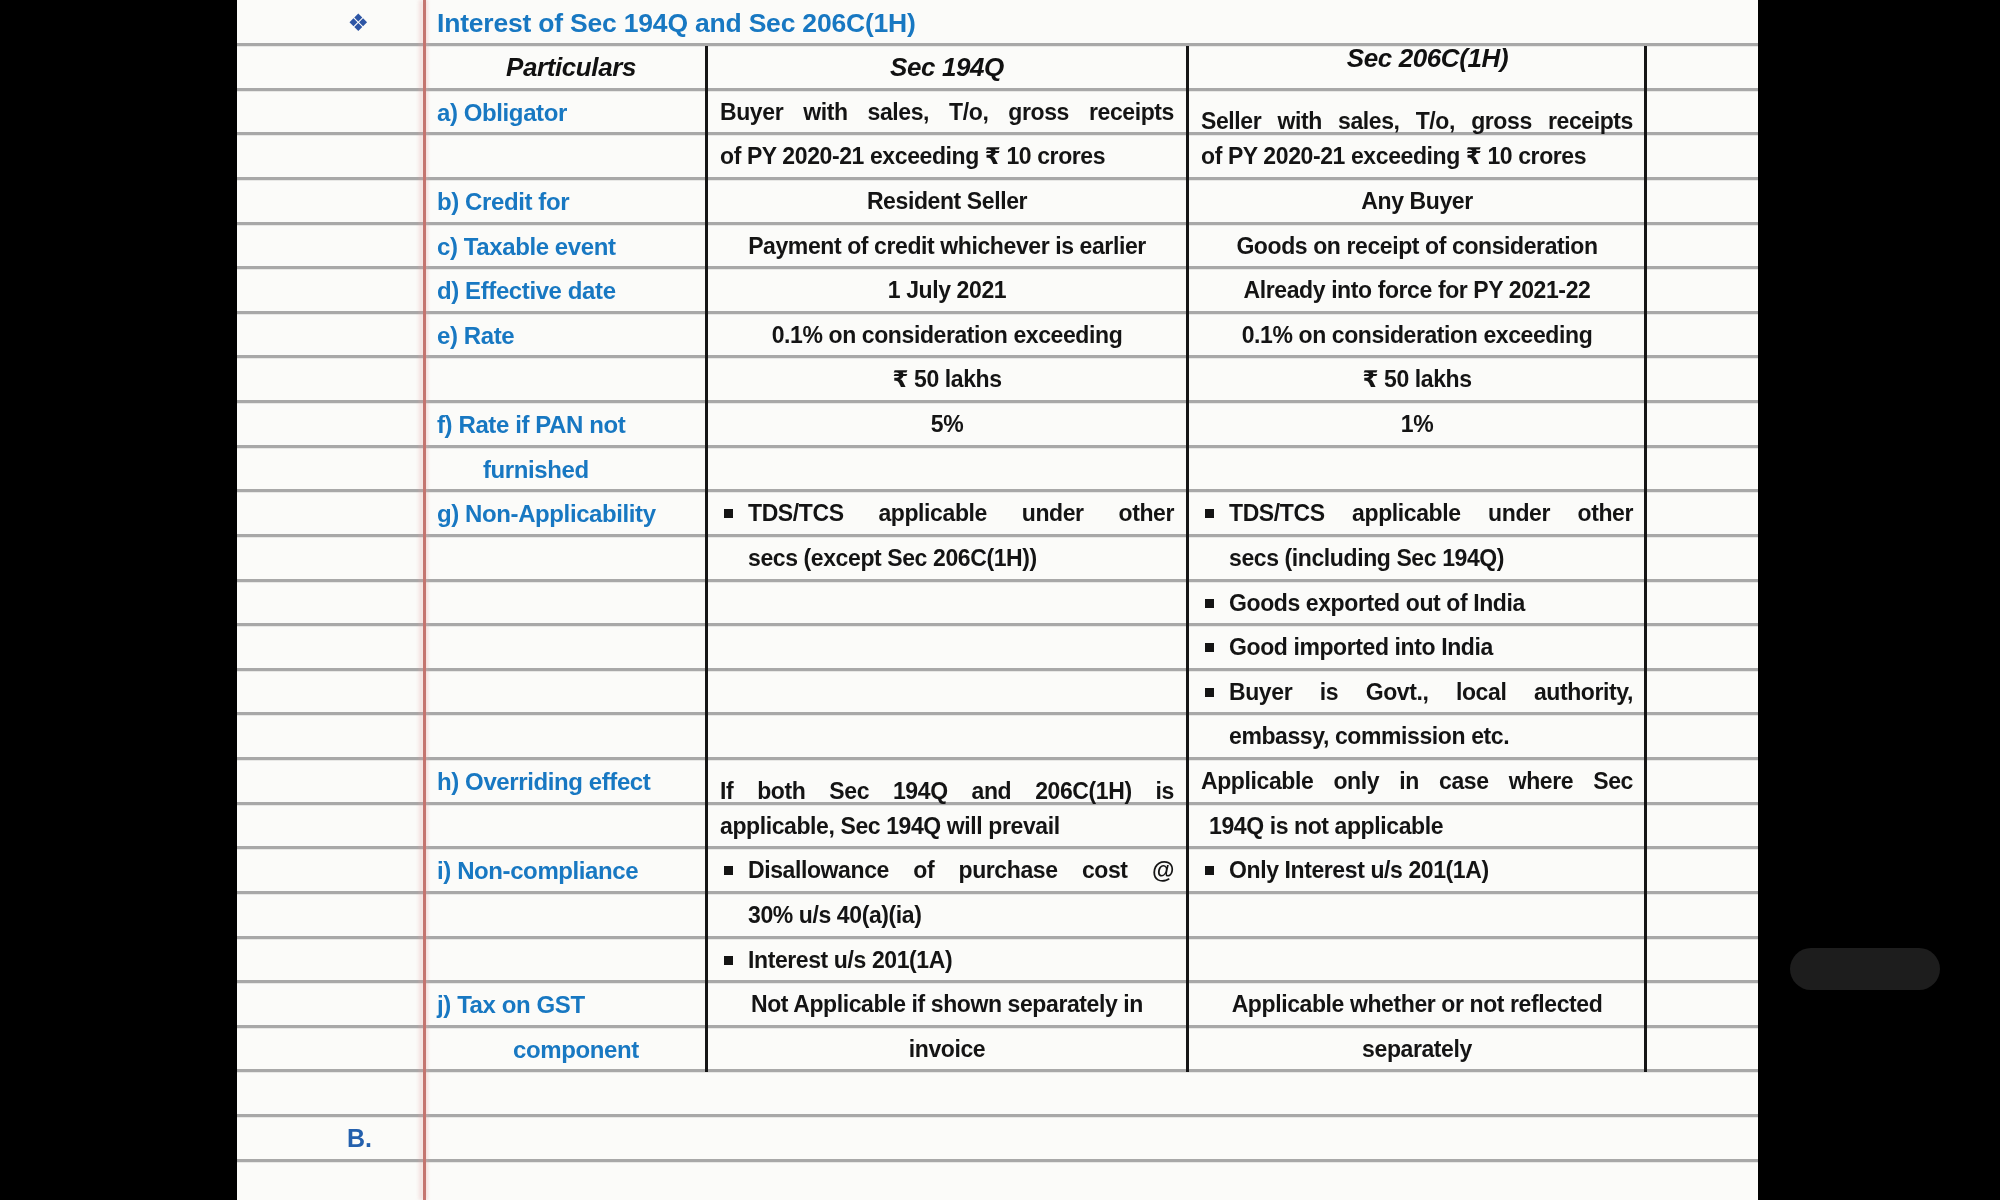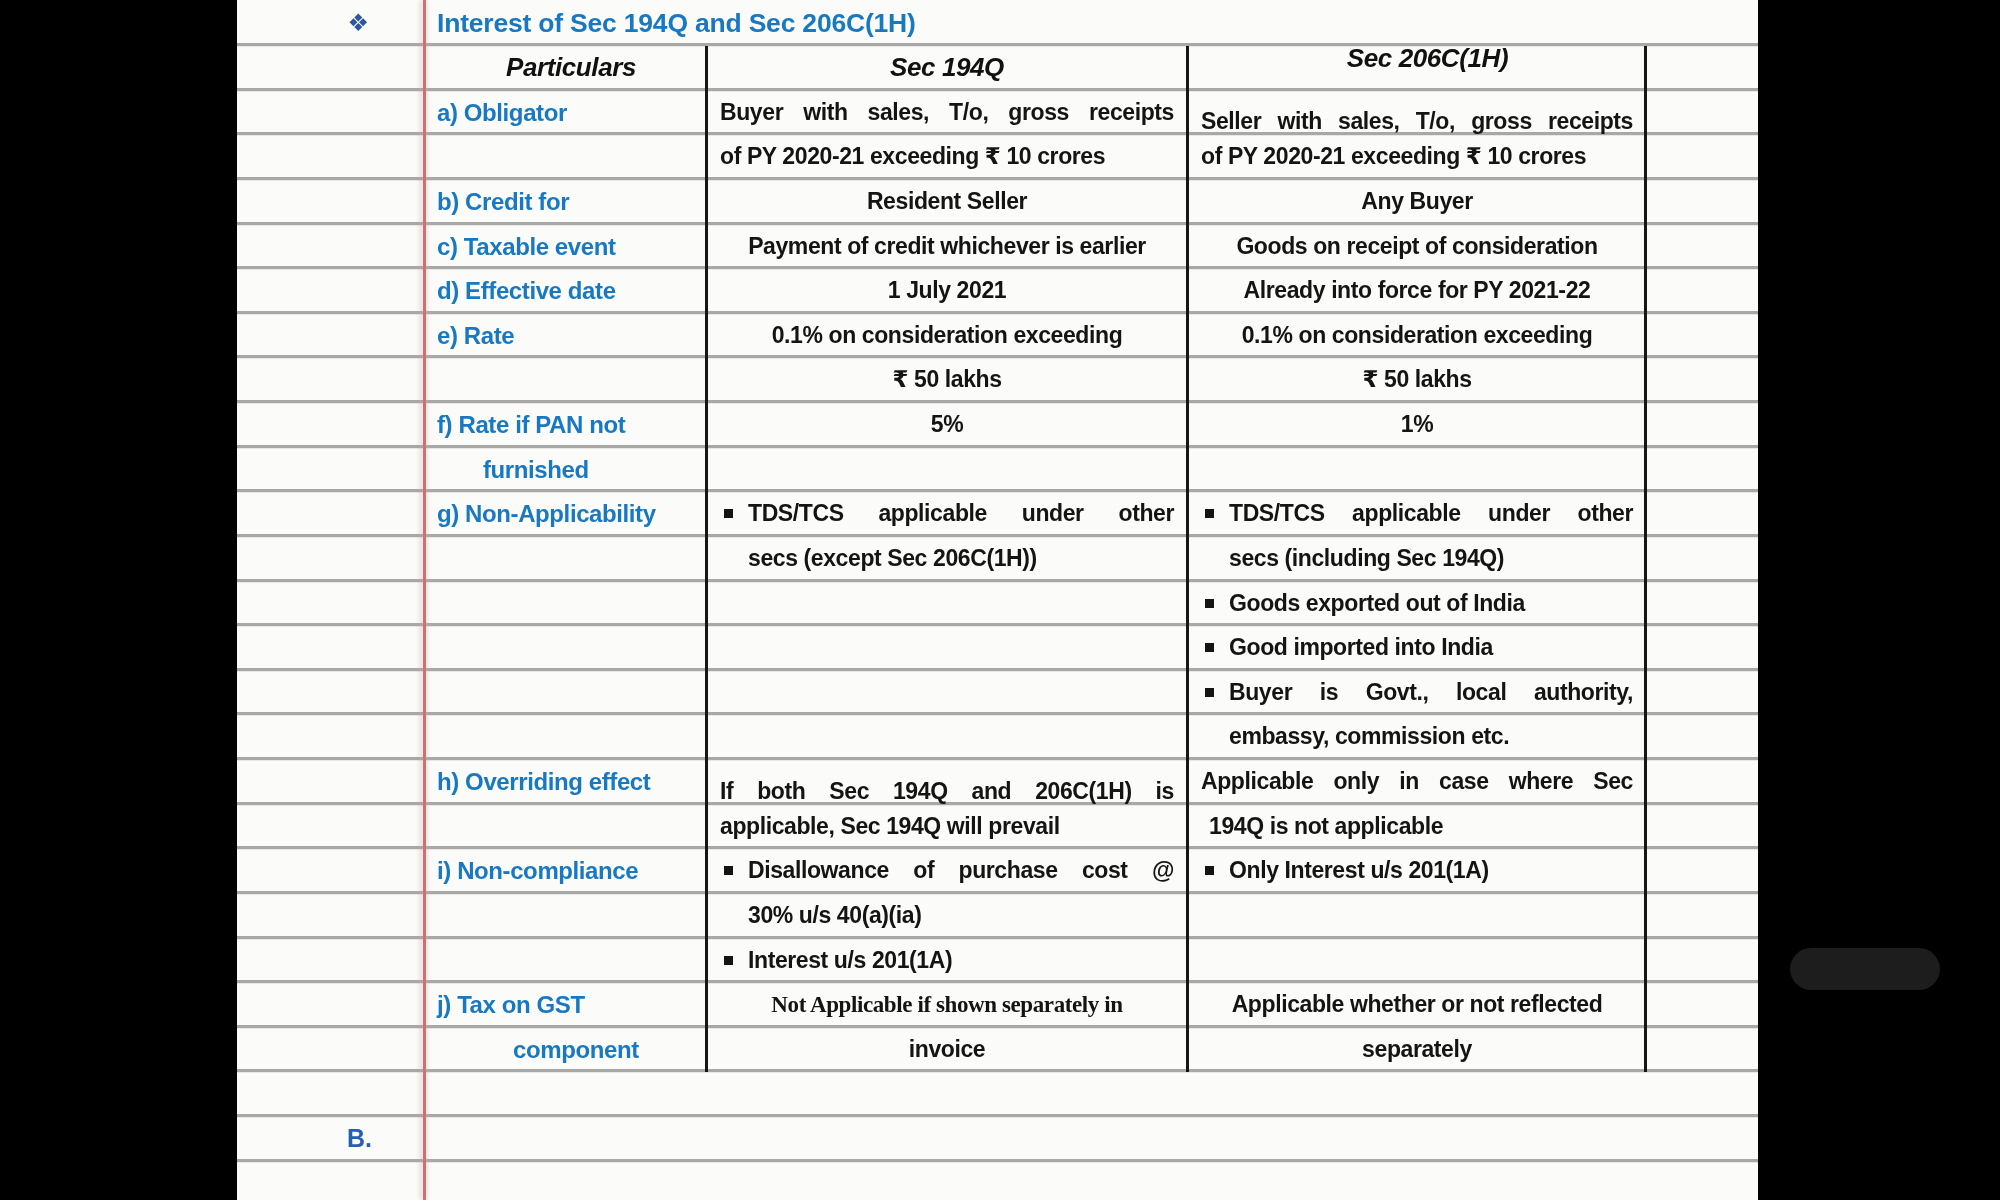--- a/index.html
+++ b/index.html
@@ -123,21 +123,21 @@
         <div class="cell c-one fill" style="top: 770px; border-radius: 11px;">If both Sec 194Q and 206C(1H) is</div>
         <div class="cell c-two fill" style="top: 760.04px;">Applicable only in case where Sec</div>
         <div class="cell c-one" style="top: 804.66px;">applicable, Sec 194Q will prevail</div>
         <div class="cell c-two" style="top: 804.66px; margin-left: 8px;">194Q is not applicable</div>
         <div class="cell c-label" style="top: 849.28px;">i) Non-compliance</div>
         <div class="cell c-one fill indent" style="top: 849.28px;">Disallowance of purchase cost @<span class="bullet"></span></div>
         <div class="cell c-two indent" style="top: 849.28px;">Only Interest u/s 201(1A)<span class="bullet"></span></div>
         <div class="cell c-one indent" style="top: 893.9px;">30% u/s 40(a)(ia)</div>
         <div class="cell c-one indent" style="top: 938.52px;">Interest u/s 201(1A)<span class="bullet"></span></div>
         <div class="cell c-label" style="top: 983.14px;">j) Tax on GST</div>
-        <div class="cell c-one center" style="top: 983.14px; font-family: Liberation Serif, serif;">Not Applicable if shown separately in</div>
+        <div class="cell c-one center" style="top: 983.14px;">Not Applicable if shown separately in</div>
         <div class="cell c-two center" style="top: 983.14px;">Applicable whether or not reflected</div>
         <div class="cell c-label indent" style="top: 1027.76px; margin-left: 46px;">component</div>
         <div class="cell c-one center" style="top: 1027.76px;">invoice</div>
         <div class="cell c-two center" style="top: 1027.76px;">separately</div>
       </div>
 
     <div class="b-label">B.</div>
   </div>
   <div class="pill"></div>
 </div>

